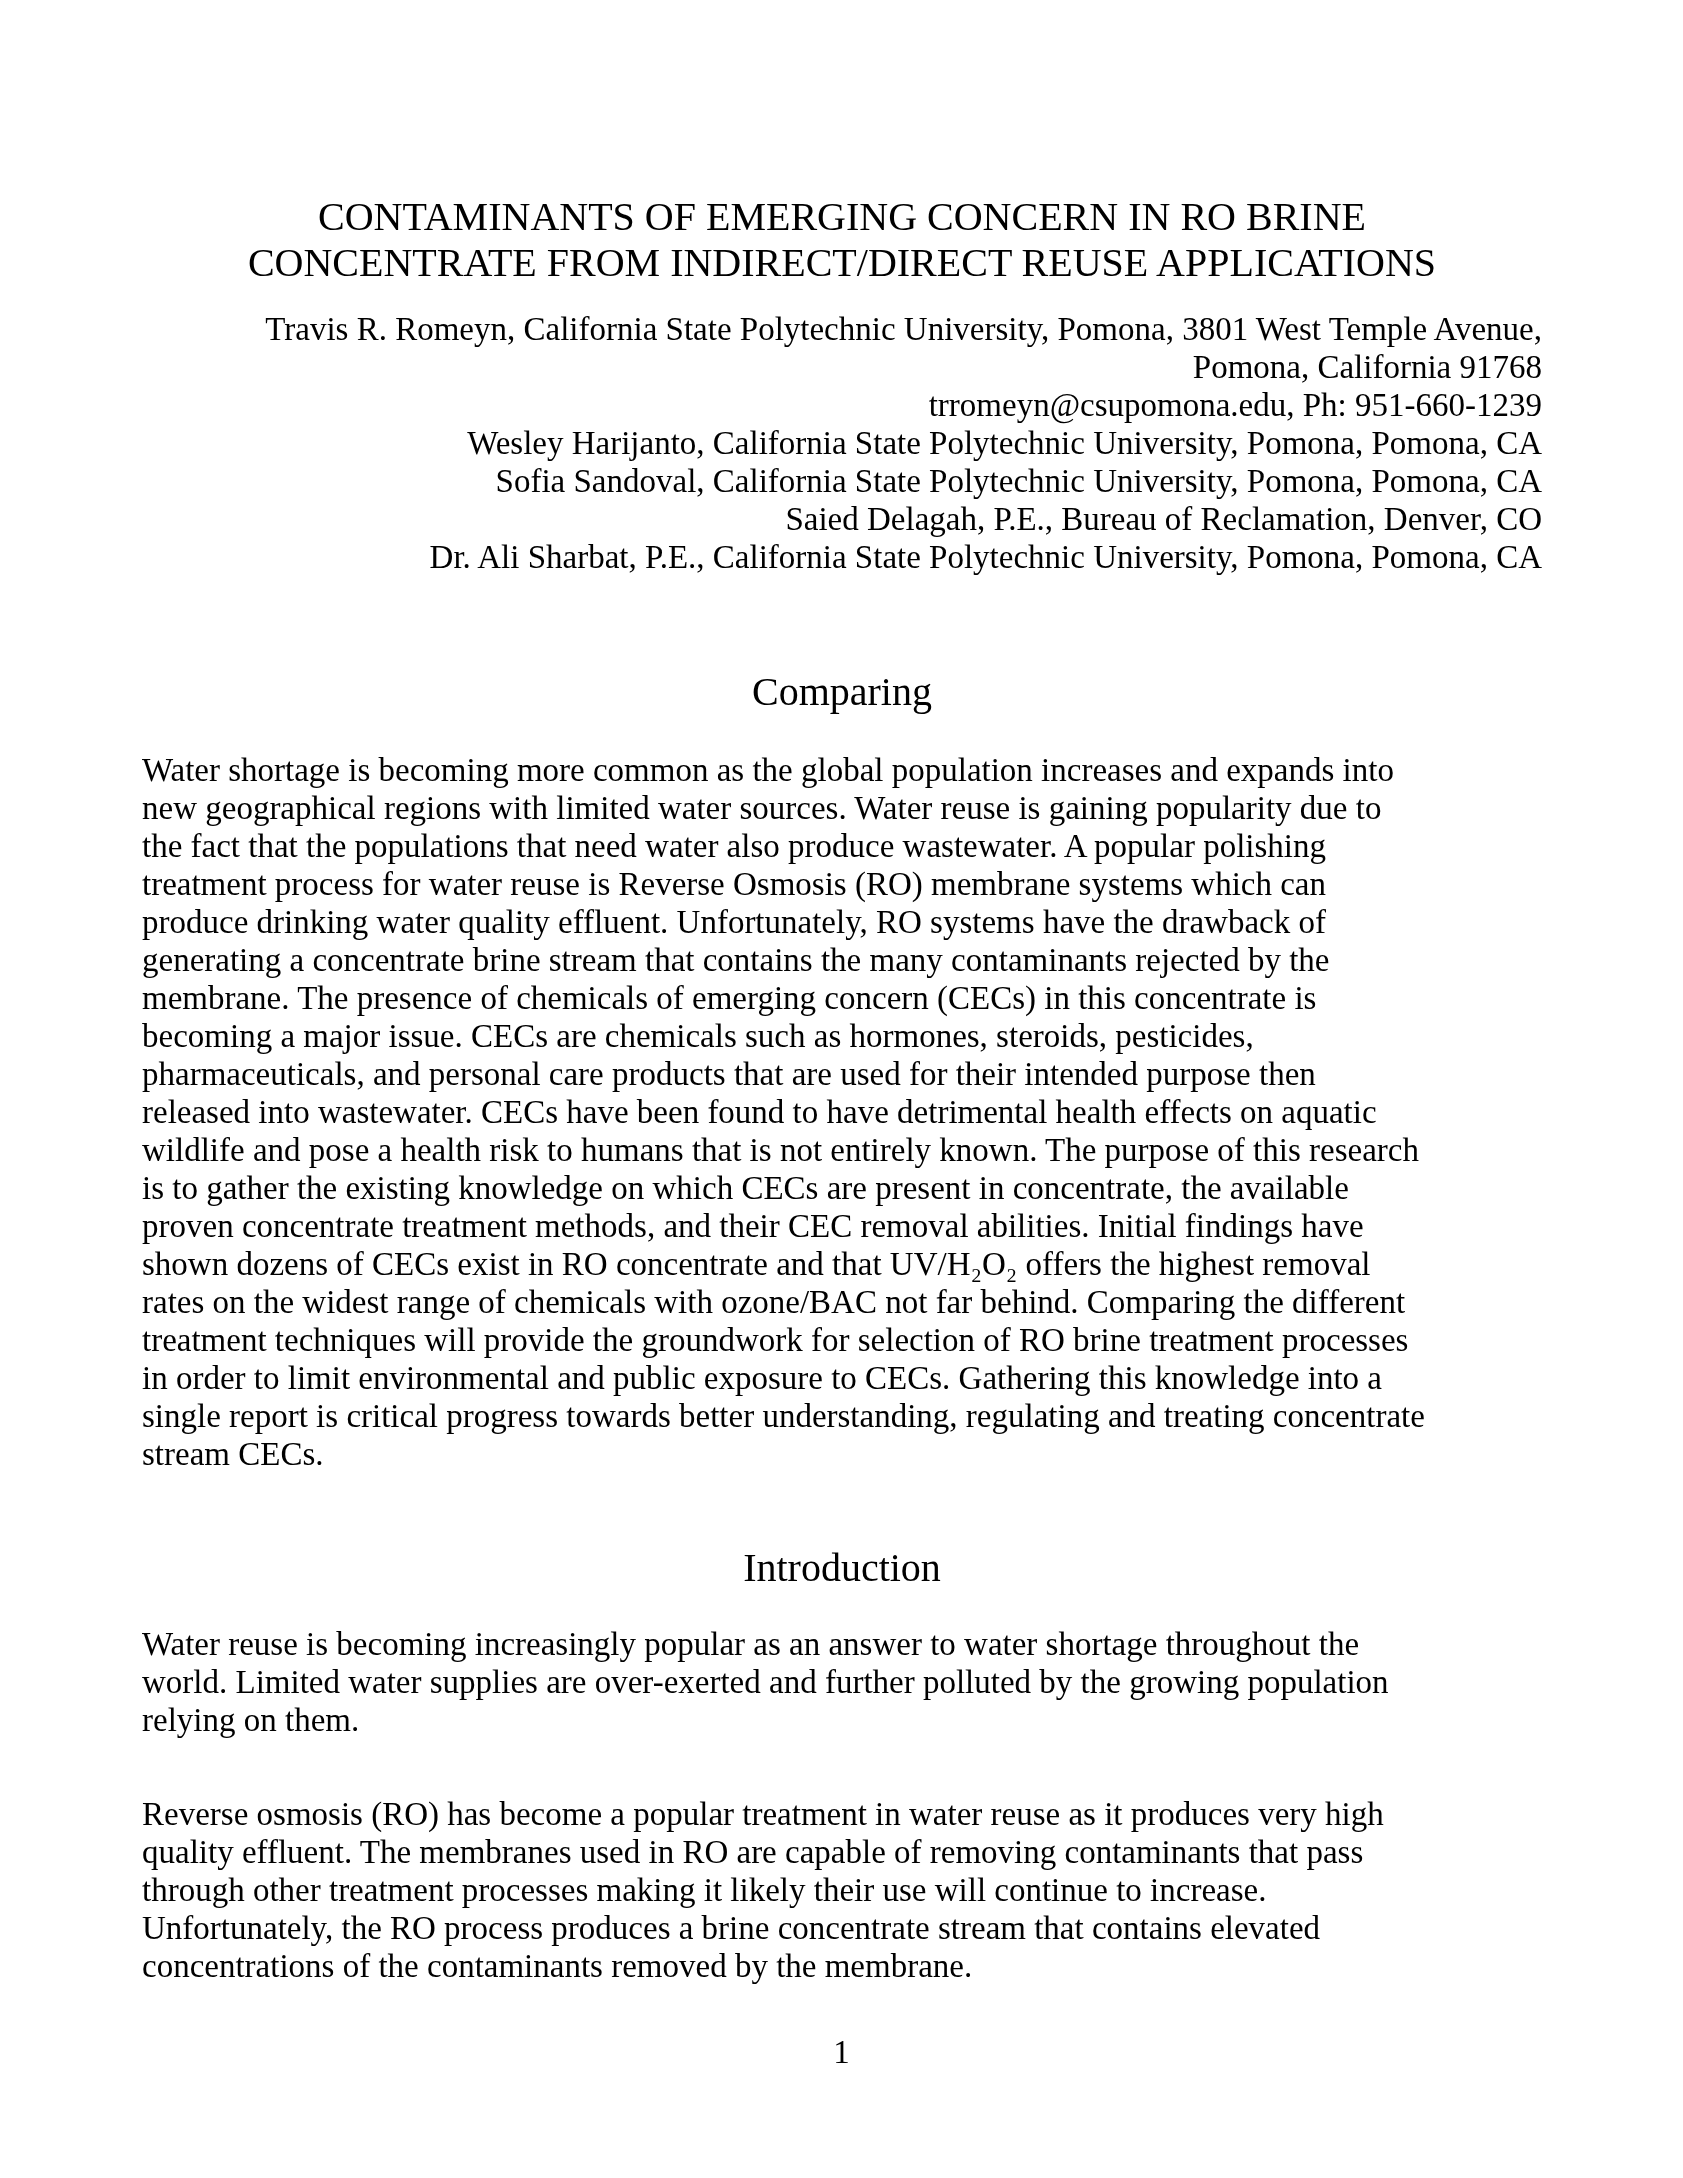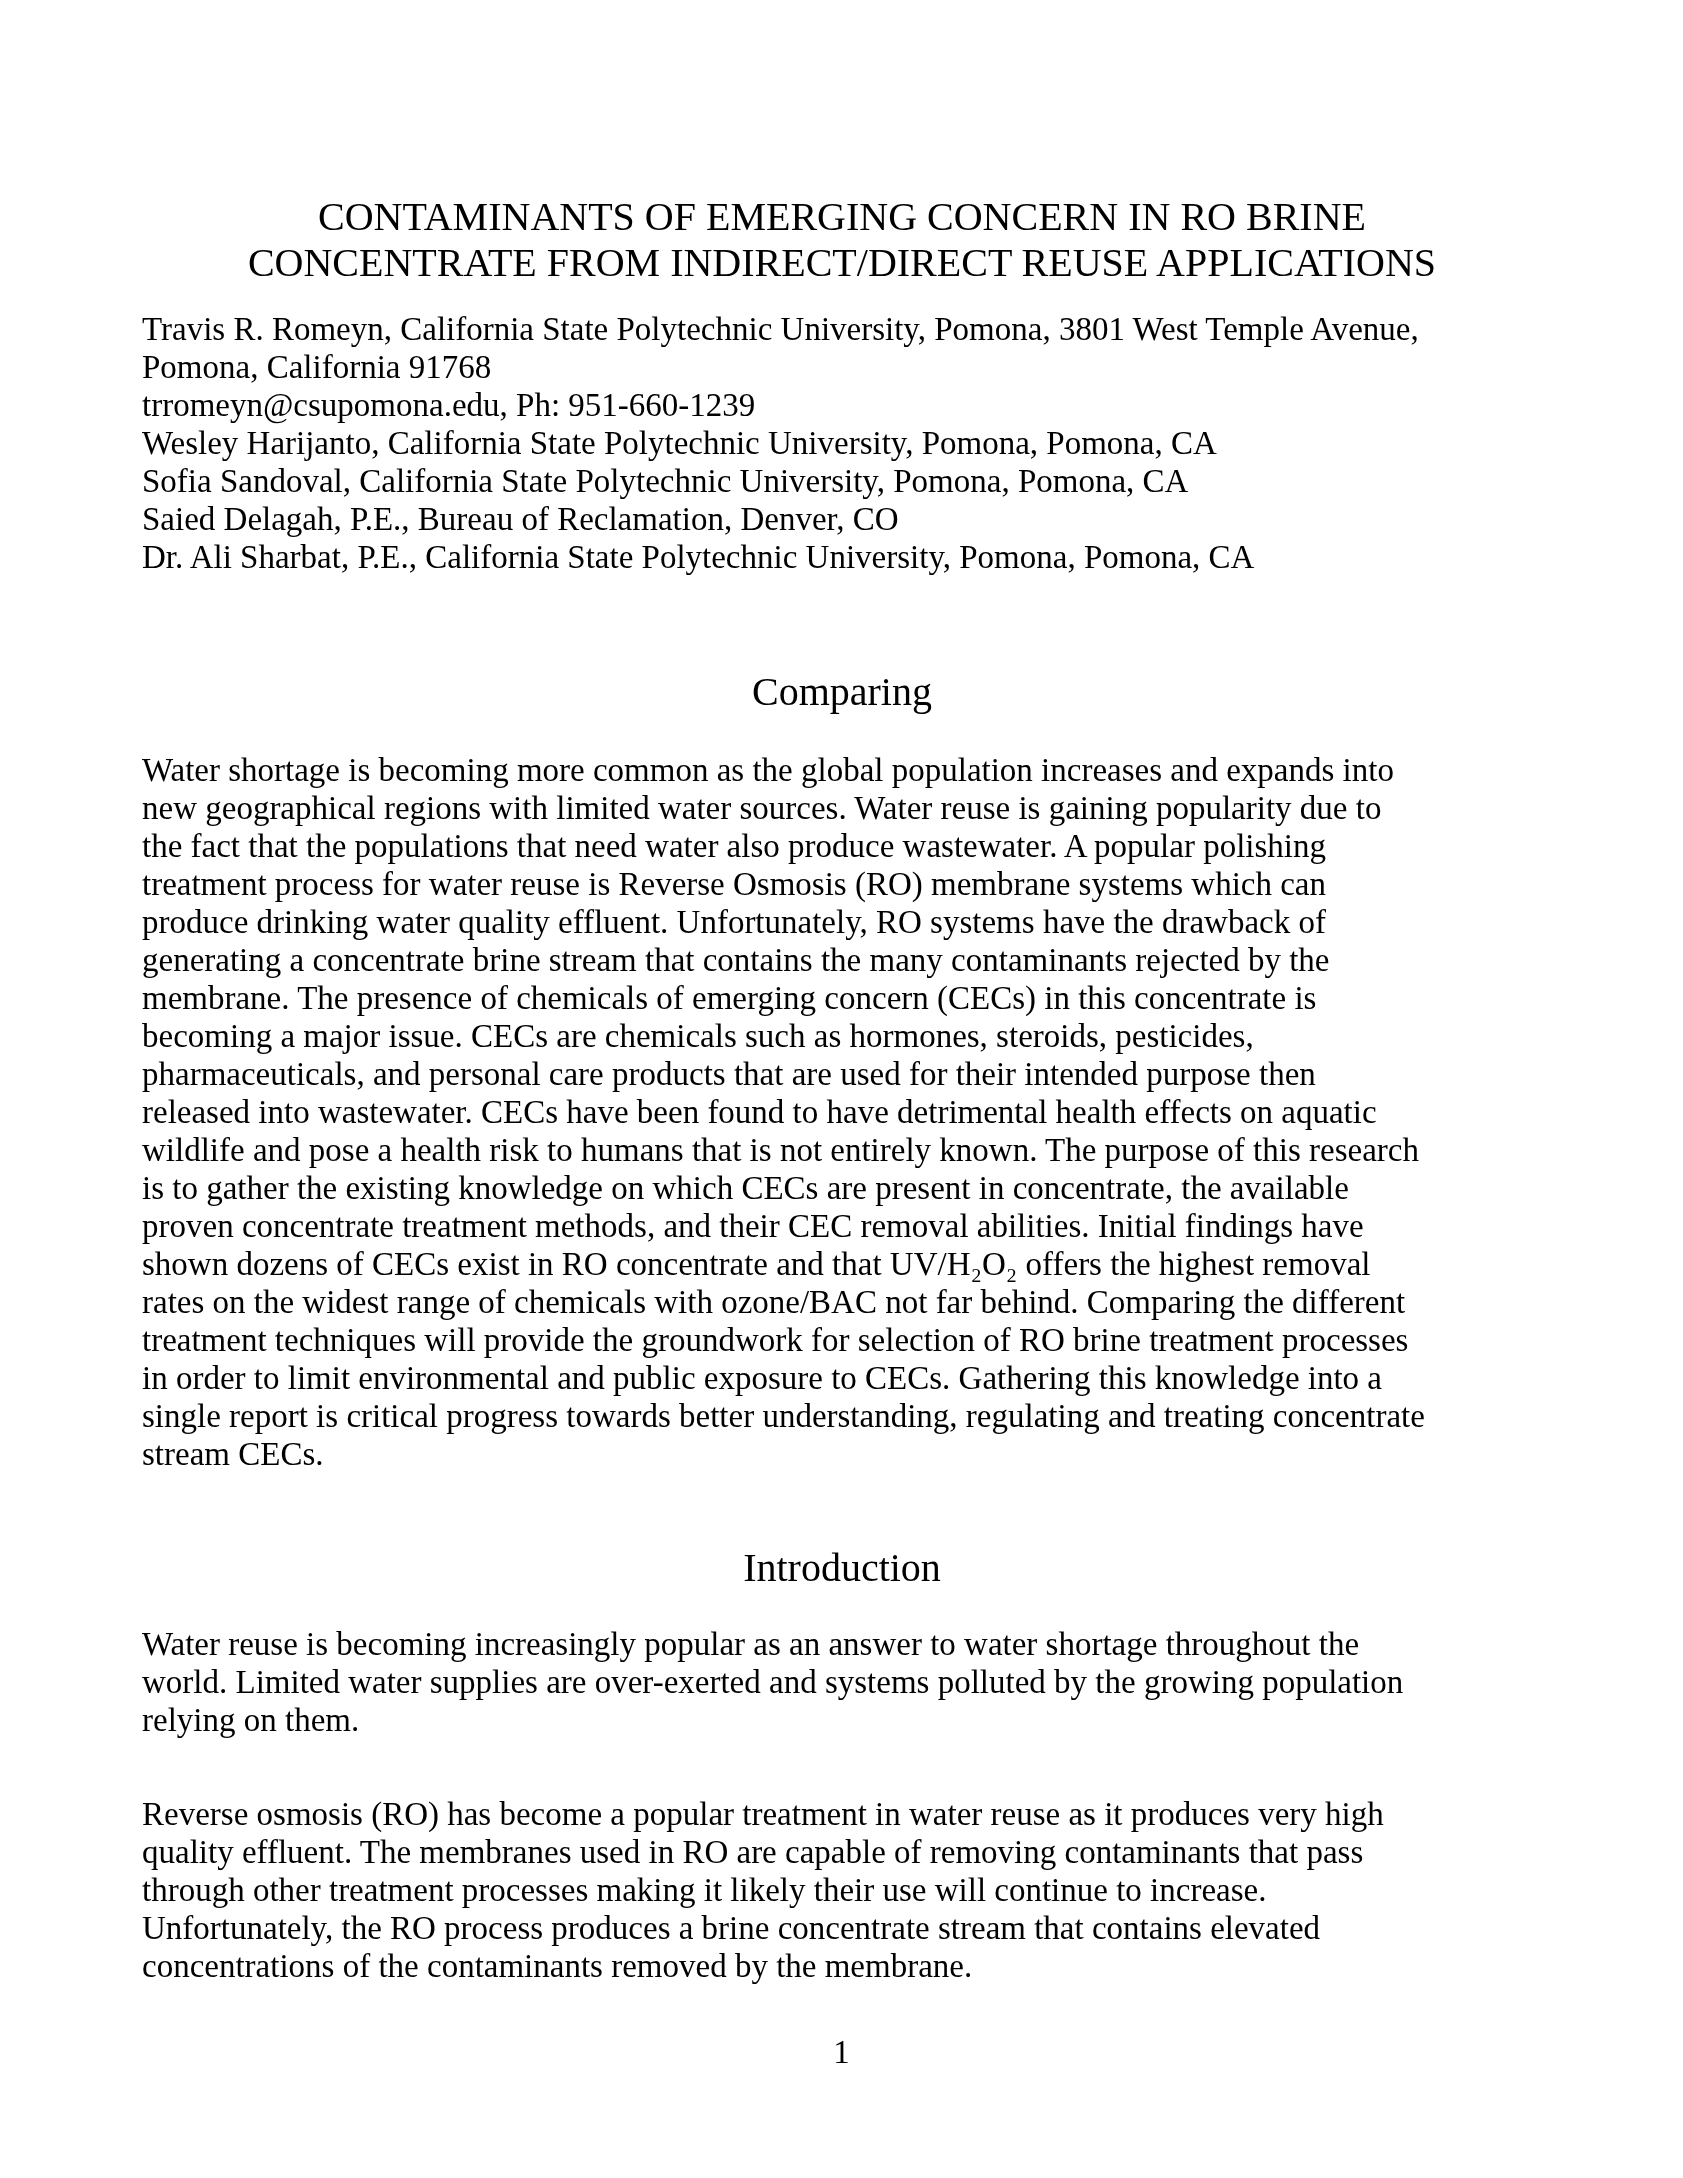--- a/index.html
+++ b/index.html
@@ -27,21 +27,21 @@
     font-size: 40px;
     line-height: 46px;
     font-weight: normal;
     text-align: center;
     white-space: pre-line;
   }
   .authors {
     margin-top: 24px;
     font-size: 33px;
     line-height: 38px;
-    text-align: left;
+    text-align: right;
     white-space: pre-line;
   }
   .heading {
     font-size: 40px;
     line-height: 46px;
     font-weight: normal;
     text-align: center;
     white-space: pre-line;
     margin: 0;
   }
@@ -112,21 +112,21 @@
 shown dozens of CECs exist in RO concentrate and that UV/H₂O₂ offers the highest removal
 rates on the widest range of chemicals with ozone/BAC not far behind.  Comparing the different
 treatment techniques will provide the groundwork for selection of RO brine treatment processes
 in order to limit environmental and public exposure to CECs.  Gathering this knowledge into a
 single report is critical progress towards better understanding, regulating and treating concentrate
 stream CECs.</p>
 
     <h2 class="heading intro-heading">Introduction</h2>
 
     <p class="body-text intro-p1">Water reuse is becoming increasingly popular as an answer to water shortage throughout the
-world.  Limited water supplies are over-exerted and systems polluted by the growing population
+world.  Limited water supplies are over-exerted and further polluted by the growing population
 relying on them.</p>
 
     <p class="body-text intro-p2">Reverse osmosis (RO) has become a popular treatment in water reuse as it produces very high
 quality effluent.  The membranes used in RO are capable of removing contaminants that pass
 through other treatment processes making it likely their use will continue to increase.
 Unfortunately, the RO process produces a brine concentrate stream that contains elevated
 concentrations of the contaminants removed by the membrane.</p>
   </div>
 
   <div class="page-number">1</div>

